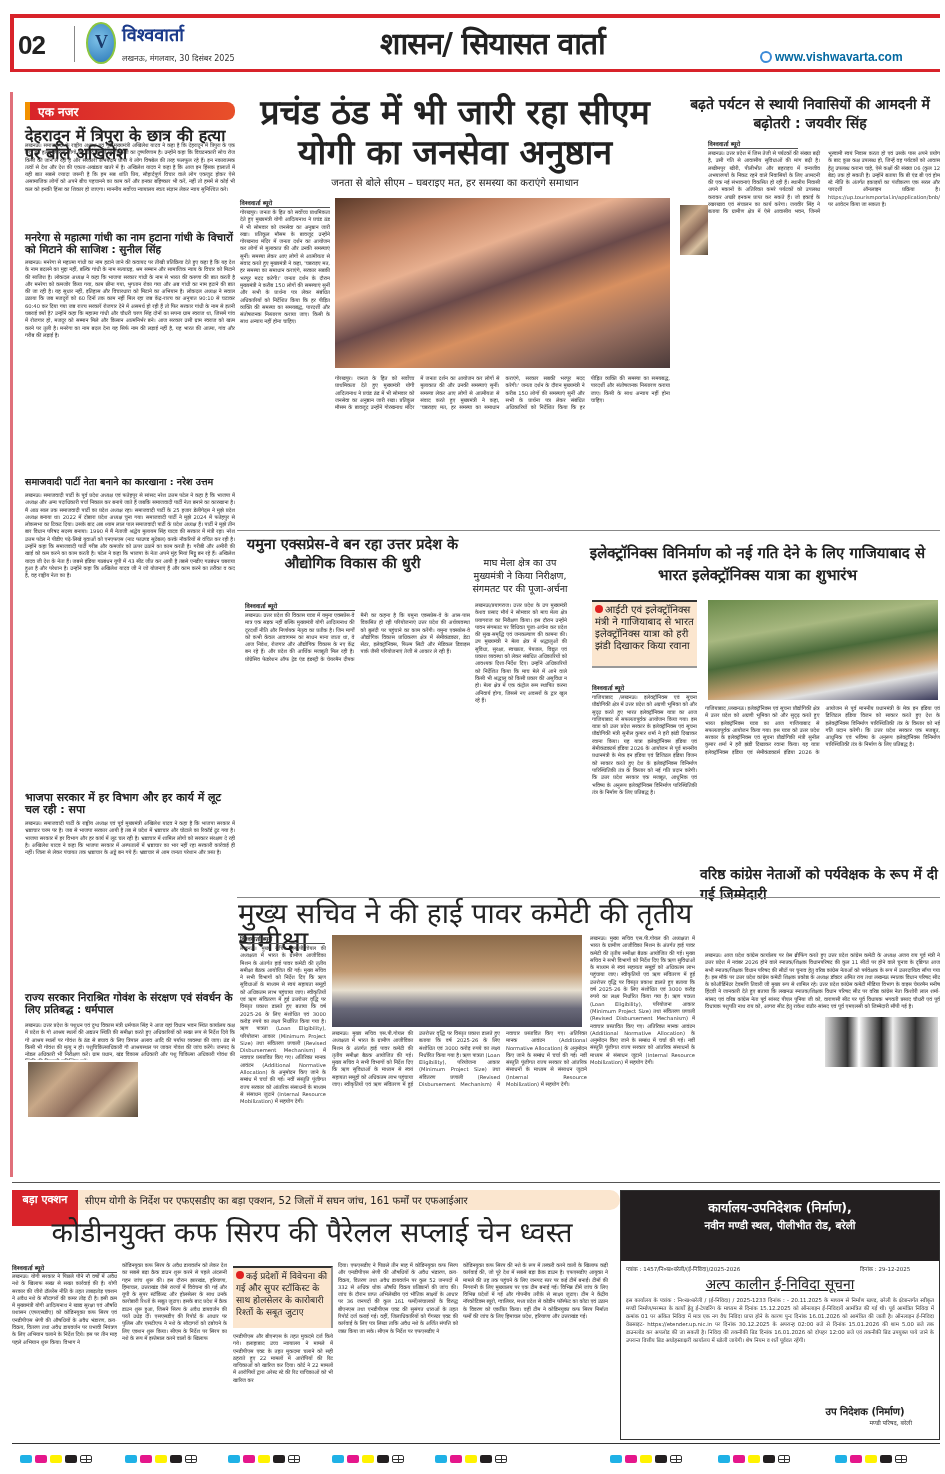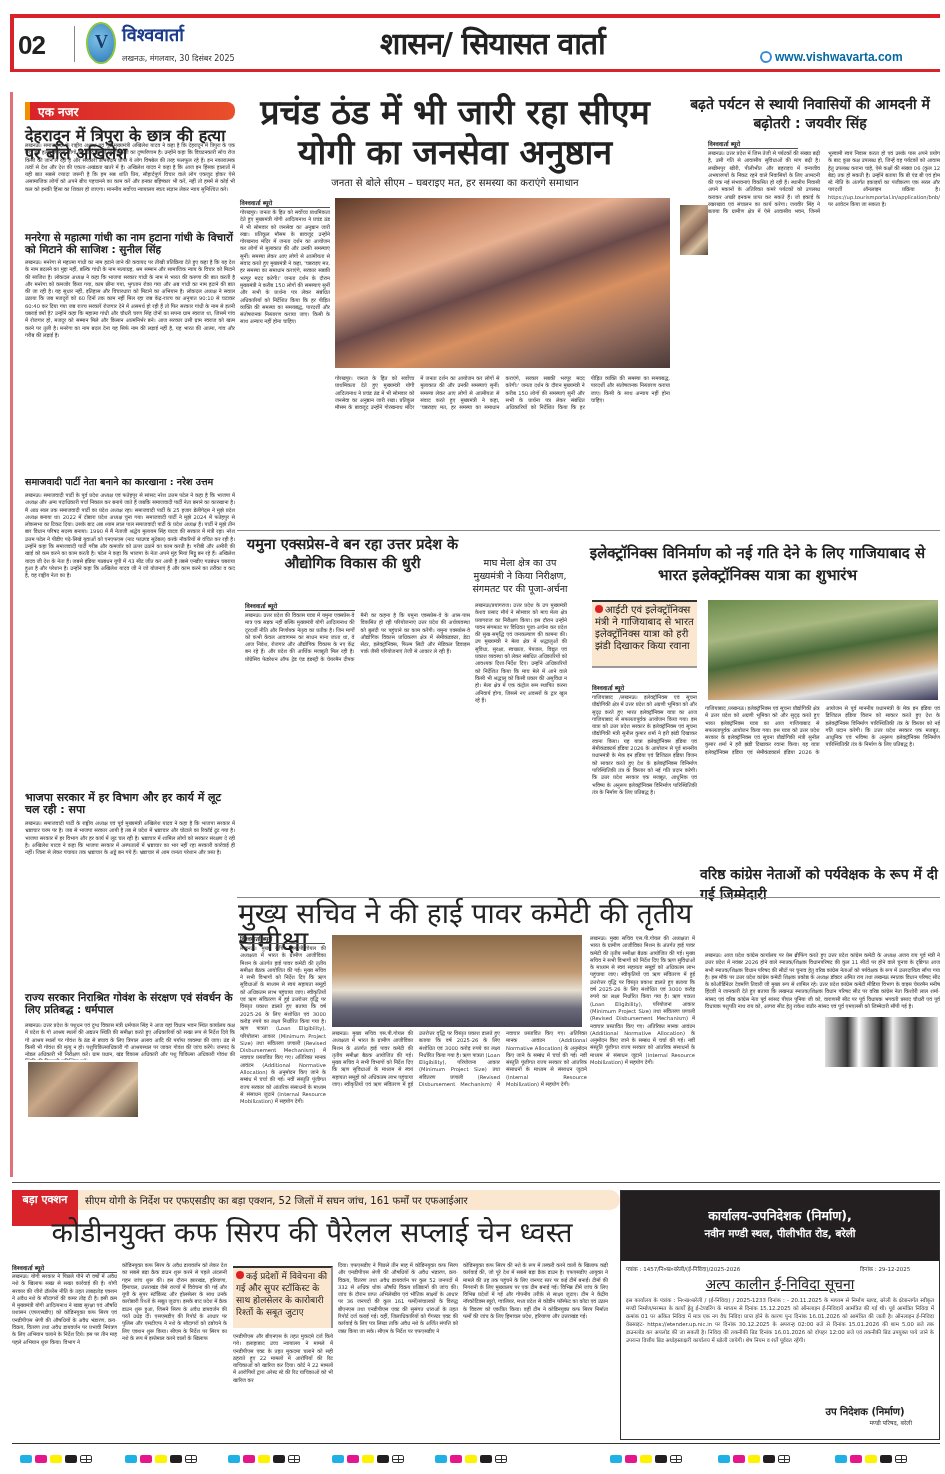--- a/index.html
+++ b/index.html
@@ -111,21 +111,21 @@
 <div class="abs bylbl" style="left:12px;top:1264px;width:105px">विश्ववार्ता ब्यूरो</div>
 <div class="abs body" style="left:12px;top:1273px;width:105px;height:165px">लखनऊ। योगी सरकार ने पिछले पौने नौ वर्षों में अवैध नशे के खिलाफ सख्त से सख्त कार्रवाई की है। योगी सरकार की जीरो टॉलरेंस नीति के तहत ताबड़तोड़ एक्शन ने अवैध नशे के सौदागरों की कमर तोड़ दी है। इसी क्रम में मुख्यमंत्री योगी आदित्यनाथ ने खाद्य सुरक्षा एवं औषधि प्रशासन (एफएसडीए) को कोडिनयुक्त कफ सिरप एवं एनडीपीएस श्रेणी की औषधियों के अवैध भंडारण, क्रय-विक्रय, वितरण तथा अवैध डायवर्जन पर प्रभावी नियंत्रण के लिए अभियान चलाने के निर्देश दिये। इस पर तीन माह पहले अभियान शुरू किया। विभाग ने</div>
 <div class="abs body" style="left:122px;top:1262px;width:105px;height:176px">कोडिनयुक्त कफ सिरप के अवैध डायवर्जन को लेकर देश का सबसे बड़ा क्रैक डाउन शुरू करने से पहले अंदरूनी गहन जांच शुरू की। इस दौरान झारखंड, हरियाणा, हिमाचल, उत्तराखंड जैसे राज्यों में विवेचना की गई और यूपी के सुपर स्टॉकिस्ट और होलसेलर के साथ उनके कारोबारी रिश्तों के सबूत जुटाए। इसके बाद प्रदेश में क्रैक डाउन शुरू हुआ, जिसने सिरप के अवैध डायवर्जन की परतें उधेड़ दीं। एसएसडीए की रिपोर्ट के आधार पर पुलिस और एसटीएफ ने नशे के सौदागरों को दबोचने के लिए एक्शन शुरू किया। सीएम के निर्देश पर सिरप का नशे के रूप में इस्तेमाल करने वालों के खिलाफ</div>
 <div class="abs" style="left:233px;top:1266px;width:100px;height:62px;background:#fbe6cf;border-top:2px solid #333;border-right:2px solid #999;padding:2px 3px;font-size:9px;line-height:12px;color:#222"><span class="redbull"></span><span>कई प्रदेशों में विवेचना की गई और सुपर स्टॉकिस्ट के साथ होलसेलर के कारोबारी रिश्तों के सबूत जुटाए</span></div>
 <div class="abs body" style="left:233px;top:1333px;width:100px;height:105px">एनडीपीएस और बीएनएस के तहत मुकदमे दर्ज किये गये। इलाहाबाद उच्च न्यायालय ने मामले में एनडीपीएस एक्ट के तहत मुकदमा चलाने को सही ठहराते हुए 22 मामलों में आरोपियों की रिट याचिकाओं को खारिज कर दिया। कोर्ट ने 22 मामलों में आरोपियों द्वारा अरेस्ट स्टे की रिट याचिकाओं को भी खारिज कर</div>
 <div class="abs body" style="left:338px;top:1262px;width:120px;height:176px">दिया। एफएसडीए ने पिछले तीन माह में कोडिनयुक्त कफ सिरप और एनडीपीएस श्रेणी की औषधियों के अवैध भंडारण, क्रय-विक्रय, वितरण तथा अवैध डायवर्जन पर कुल 52 जनपदों में 332 से अधिक थोक औषधि विक्रय प्रतिष्ठानों की जांच की। जांच के दौरान प्राप्त अभिलेखीय एवं भौतिक साक्ष्यों के आधार पर 36 जनपदों की कुल 161 फर्मों/संचालकों के विरुद्ध बीएनएस तथा एनडीपीएस एक्ट की सुसंगत धाराओं के तहत रिपोर्ट दर्ज कराई गई। वहीं, जिलाधिकारियों को गैंगस्टर एक्ट की कार्रवाई के लिए पत्र लिखा ताकि अवैध नशे के अर्जित संपत्ति को जब्त किया जा सके। सीएम के निर्देश पर एफएसडीए ने</div>
 <div class="abs body" style="left:463px;top:1262px;width:145px;height:176px">कोडिनयुक्त कफ सिरप की नशे के रूप में तस्करी करने वालों के खिलाफ कड़ी कार्रवाई की, जो पूरे देश में सबसे बड़ा क्रैक डाउन है। एफएसडीए आयुक्त ने मामले की तह तक पहुंचने के लिए जनपद स्तर पर कई टीमें बनाईं। टीमों की निगरानी के लिए मुख्यालय पर एक टीम बनाई गई। विभिन्न टीमें जांच के लिए विभिन्न प्रदेशों में गईं और गोपनीय तरीके से साक्ष्य जुटाए। टीम ने केंद्रीय नॉरकोटिक्स ब्यूरो, ग्वालियर, मध्य प्रदेश से कोडीन फॉस्फेट का कोटा एवं उठान के विवरण को एकत्रित किया। वहीं टीम ने कोडिनयुक्त कफ सिरप निर्माता फर्मों की जांच के लिए हिमाचल प्रदेश, हरियाणा और उत्तराखंड गई।</div>
 
 <div class="abs" style="left:620px;top:1190px;width:320px;height:250px;border:1px solid #333"></div>
 <div class="abs" style="left:621px;top:1191px;width:318px;height:70px;background:#231f20;color:#fff;text-align:center">
-  <div style="font:bold 12.5px/18px 'DejaVu Sans',sans-serif;margin-top:16px">कार्यालय-उपनिदेशक (निर्माण),</div>
+  <div style="font:bold 12.5px/18px 'DejaVu Sans',sans-serif;margin-top:8px">कार्यालय-उपनिदेशक (निर्माण),</div>
   <div style="font:bold 10.5px/16px 'DejaVu Sans',sans-serif">नवीन मण्डी स्थल, पीलीभीत रोड, बरेली</div>
 </div>
 <div class="abs" style="left:626px;top:1265px;font-size:5.5px;color:#333">पत्रांक : 1457/नि०ख०बरेली/(ई-निविदा)/2025-2026</div>
 <div class="abs" style="left:860px;top:1265px;font-size:5.5px;color:#333">दिनांक : 29-12-2025</div>
 <div class="abs" style="left:621px;top:1274px;width:318px;text-align:center;font-size:14px;text-decoration:underline;color:#222">अल्प कालीन ई-निविदा सूचना</div>
 <div class="abs body" style="left:626px;top:1296px;width:308px;height:80px;font-size:5.4px;line-height:8px">इस कार्यालय के पत्रांक : नि०ख०बरेली / (ई-निविदा) / 2025-1233 दिनांक : - 20.11.2025 के माध्यम से निर्माण खण्ड, बरेली के क्षेत्रान्तर्गत स्वीकृत मण्डी निर्माण/मरम्मत के कार्यों हेतु ई-टेण्डरिंग के माध्यम से दिनांक 15.12.2025 को ऑनलाइन ई-निविदायें आमंत्रित की गई थी। पूर्व आमंत्रित निविदा में क्रमांक 01 पर अंकित निविदा में मात्र एक नग वैध निविदा प्राप्त होने के कारण पुनः दिनांक 16.01.2026 को आमंत्रित की जाती है। ऑनलाइन ई-निविदा वेबसाइट- https://etender.up.nic.in पर दिनांक 30.12.2025 के अपरान्ह 02:00 बजे से दिनांक 15.01.2026 की शाम 5.00 बजे तक डाउनलोड कर अपलोड की जा सकती है। निविदा की तकनीकी बिड दिनांक 16.01.2026 को दोपहर 12:00 बजे एवं तकनीकी बिड उपयुक्त पाये जाने के उपरान्त वित्तीय बिड अधोहस्ताक्षरी कार्यालय में खोली जायेगी। शेष नियम व शर्तें पूर्ववत रहेंगी।</div>
 <div class="abs" style="left:800px;top:1404px;width:130px;text-align:center;font:bold 10px 'DejaVu Sans',sans-serif;color:#222">उप निदेशक (निर्माण)</div>
 <div class="abs" style="left:800px;top:1419px;width:112px;text-align:right;font-size:6px;color:#333">मण्डी परिषद, बरेली</div>
 
 <div class="abs" style="left:12px;top:1443px;width:928px;height:1px;background:#333"></div>

